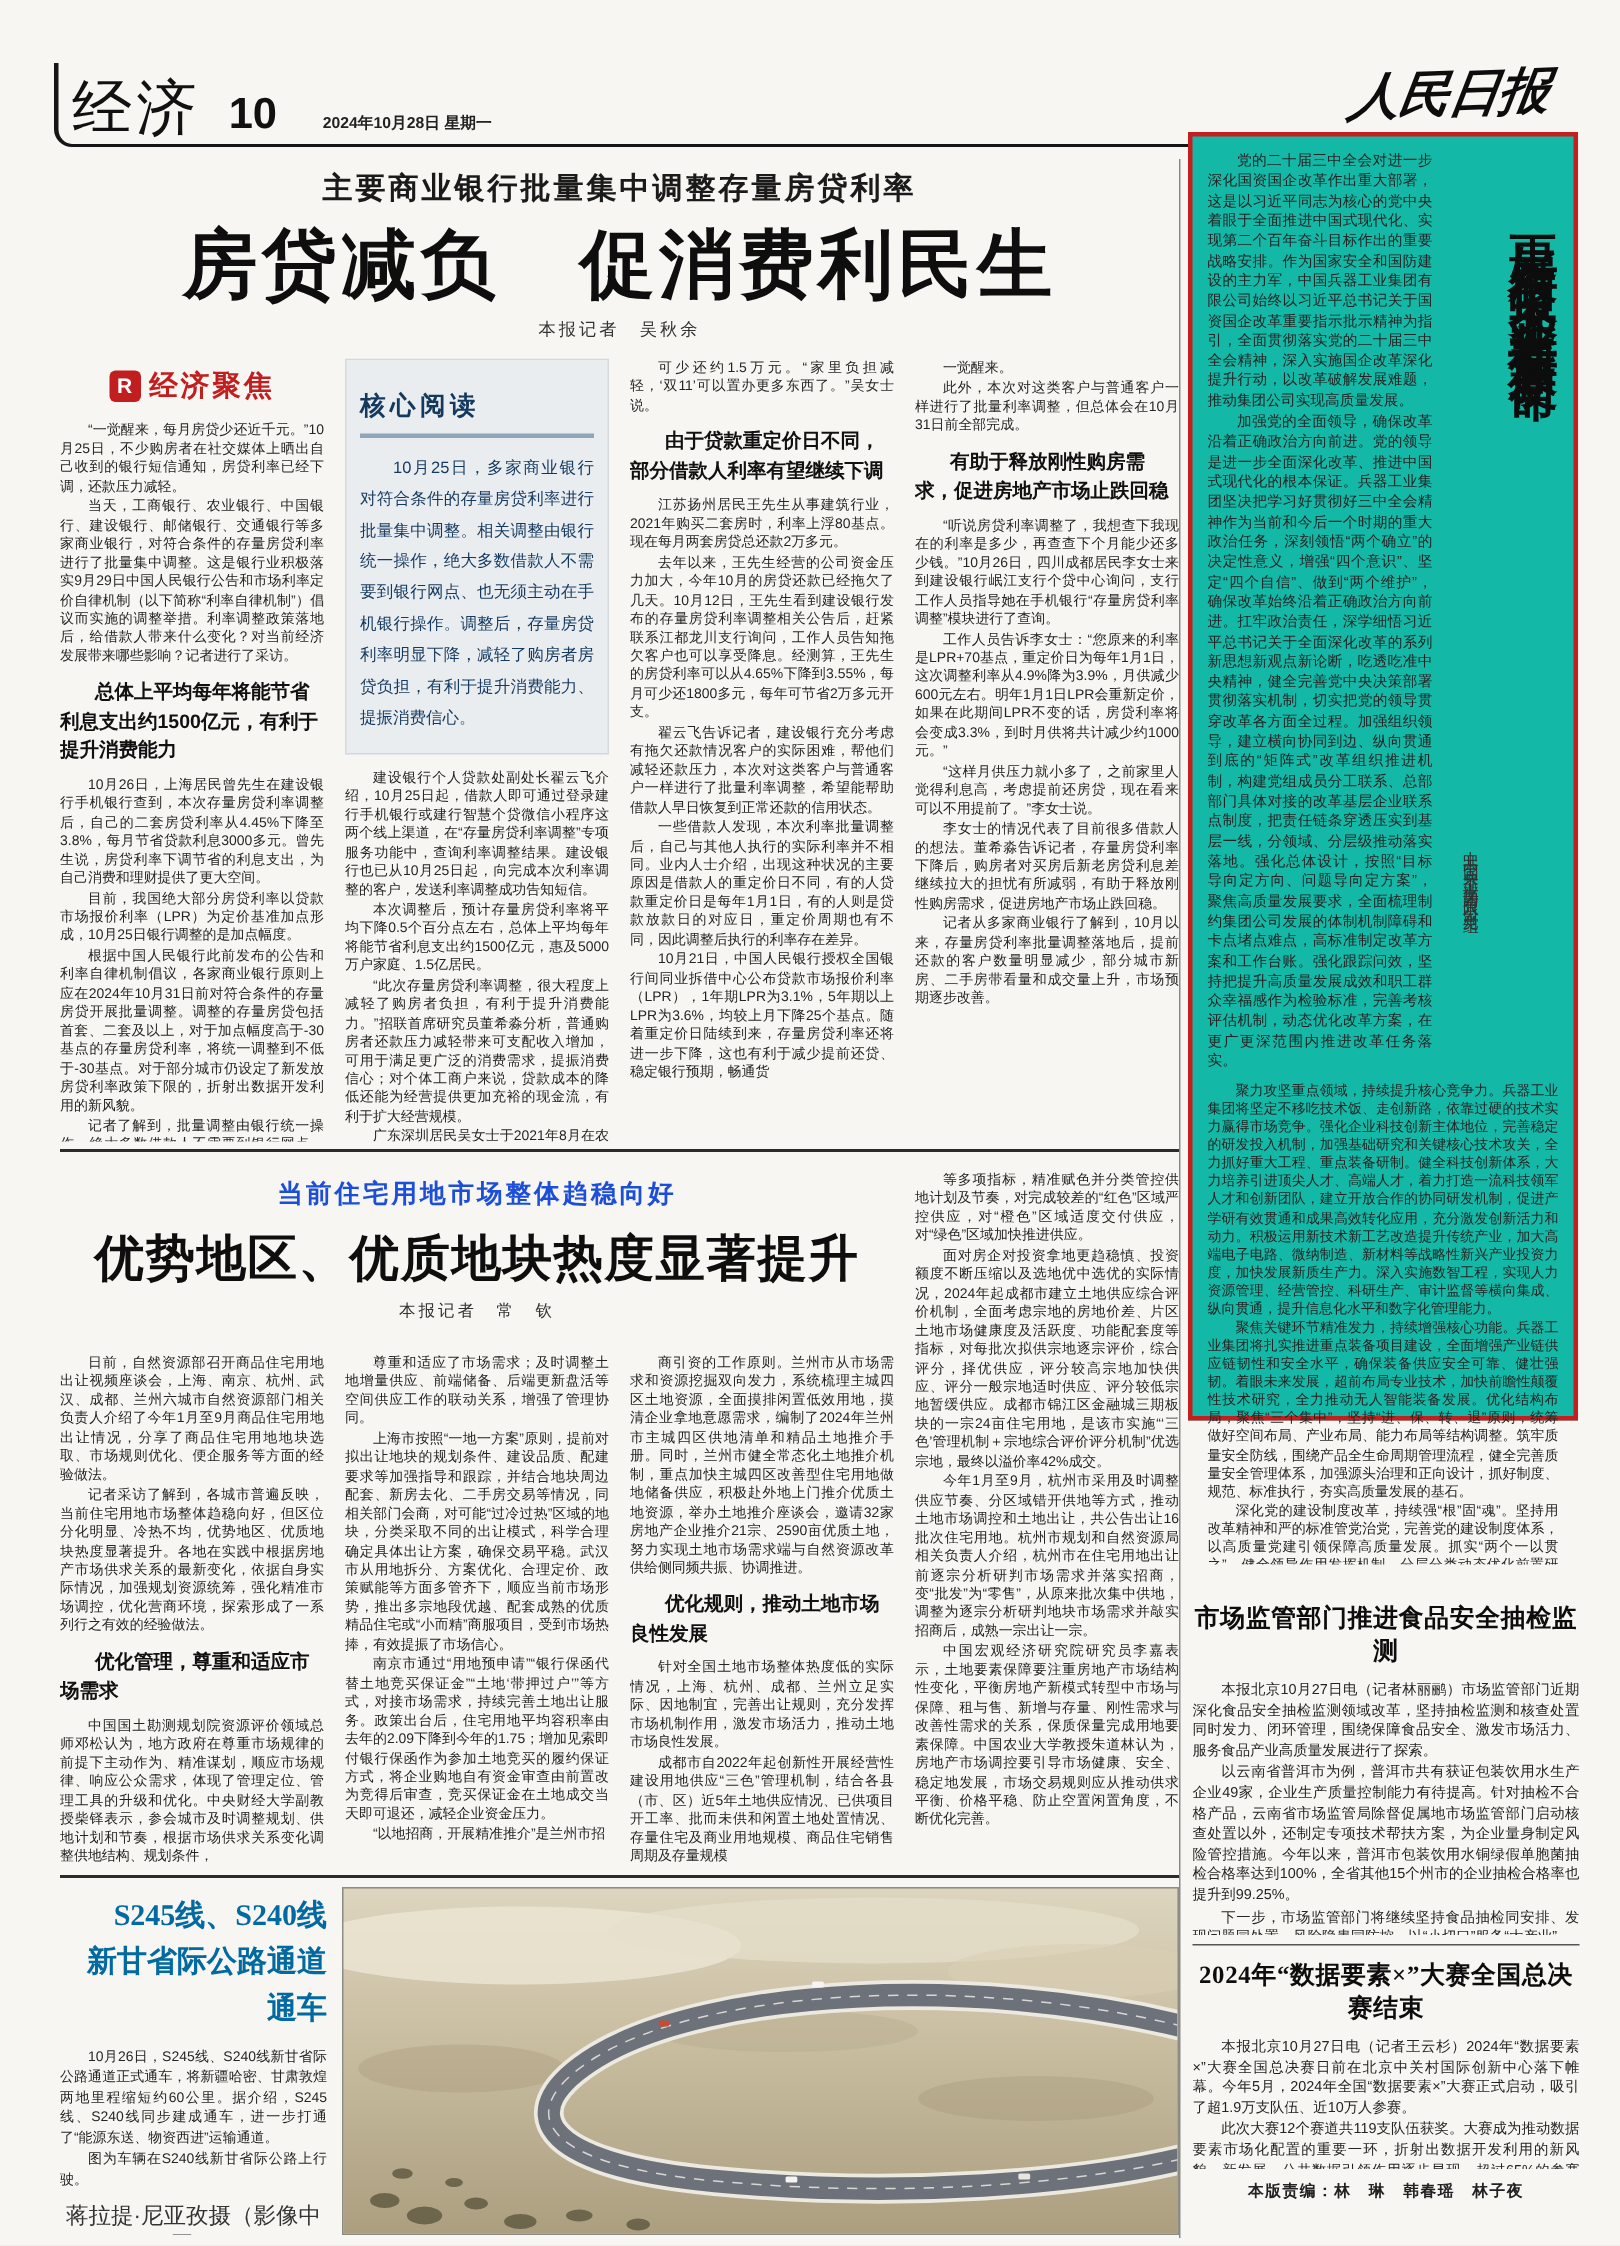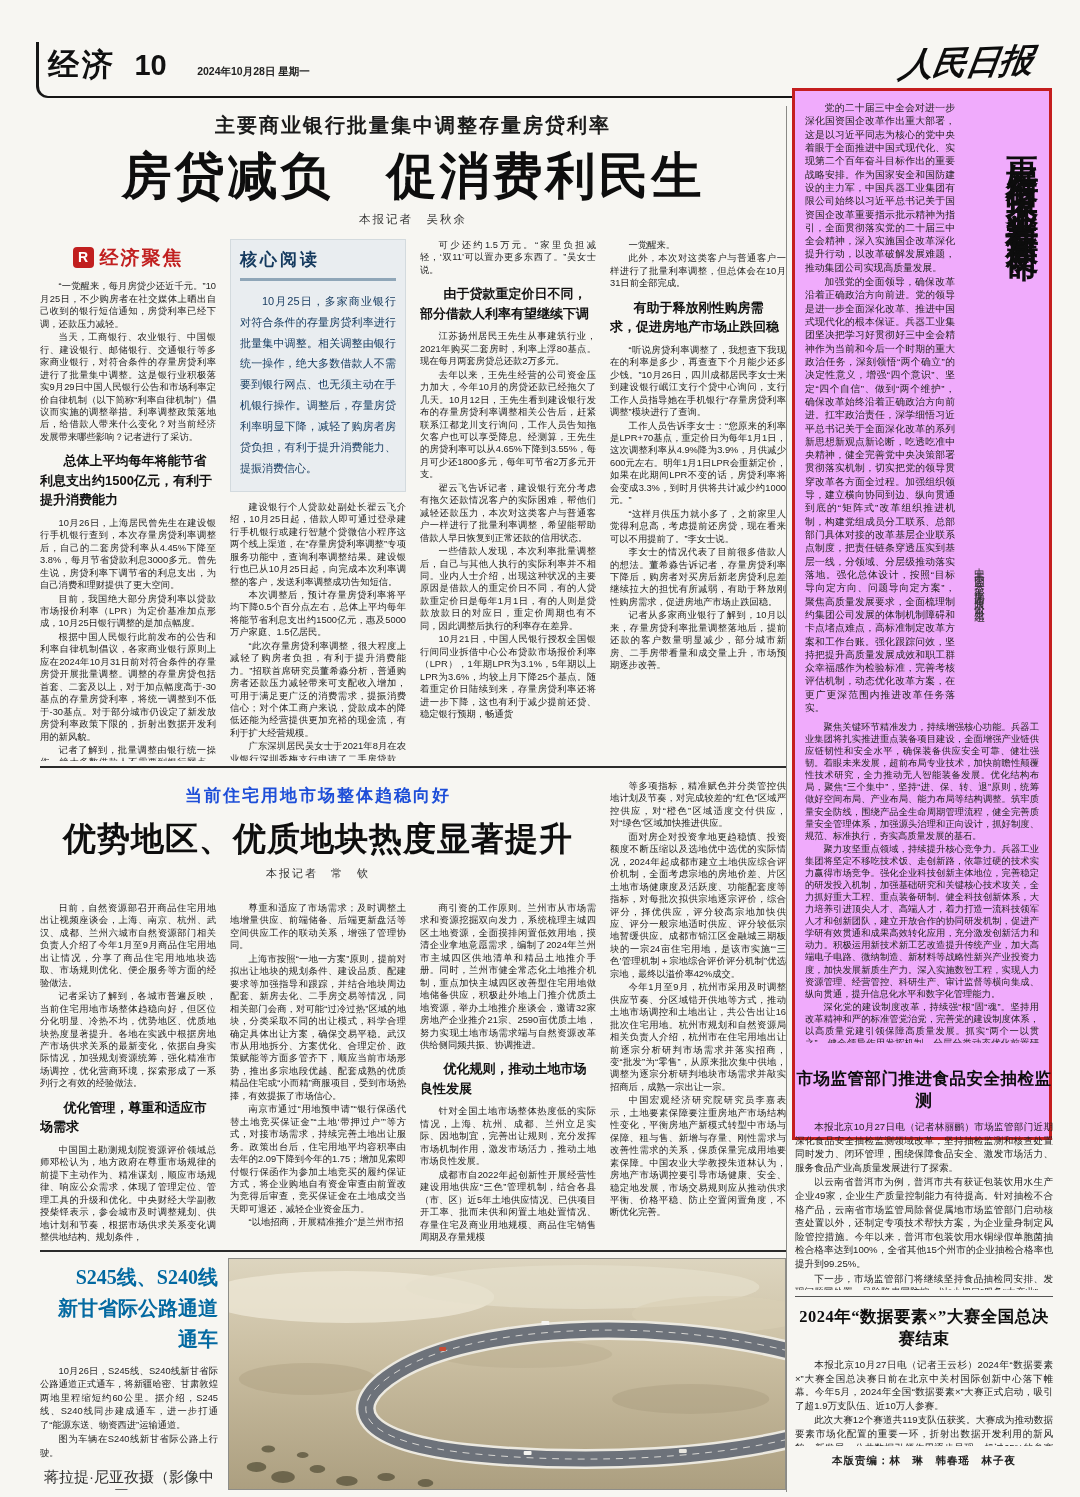--- a/index.html
+++ b/index.html
@@ -4,21 +4,21 @@
 <style>
   html,body{margin:0;padding:0;background:#e6e5e1;}
   .page{position:relative;width:1080px;height:1497px;background:#f7f6f2;overflow:hidden;
         font-family:"Liberation Sans","DejaVu Sans",sans-serif;color:#242424;}
 
   
   .mast-frame{position:absolute;left:36px;top:42px;width:1006px;height:54px;
               border-left:3px solid #161616;border-bottom:2.5px solid #161616;
               border-bottom-left-radius:12px;}
   .masthead{position:absolute;left:48px;top:44px;width:990px;height:50px;}
-  .section-name{font-size:31px;font-weight:700;letter-spacing:3px;color:#111;}
+  .section-name{font-size:40px;font-weight:400;letter-spacing:3px;color:#111;}
   .page-num{font-size:29px;font-weight:700;margin-left:14px;color:#111;}
   .mast-date{font-size:10.5px;font-weight:700;margin-left:26px;color:#222;}
   .paper-logo{position:absolute;right:6px;top:-4px;font-family:"Liberation Serif","DejaVu Serif",serif;
               font-size:34px;font-weight:900;font-style:italic;color:#0d0d0d;
               transform:skewX(-10deg) rotate(-2deg);letter-spacing:-1px;}
 
   
   .para{margin:0 0 1px;text-indent:2em;text-align:justify;}
   .sub{font-size:13px;font-weight:800;line-height:1.5;margin:8px 0 7px;text-indent:1.8em;
        text-align:left;color:#111;}
@@ -28,28 +28,28 @@
   .lead-kicker{text-align:center;font-size:20px;font-weight:700;letter-spacing:2px;color:#1a1a1a;margin-top:8px;}
   .lead-headline{margin:10px 0 2px;text-align:center;font-size:50px;font-weight:900;
                  letter-spacing:3px;color:#0e0e0e;line-height:1.1;}
   .byline{text-align:center;font-size:11.5px;letter-spacing:2px;color:#333;margin:8px 0 12px;}
   .lead-cols{display:flex;gap:14px;height:522px;overflow:hidden;}
   .col{flex:1;font-size:9.3px;line-height:1.34;overflow:hidden;}
   .focus-badge{display:flex;align-items:center;justify-content:center;gap:6px;margin:6px 0 10px;}
   .badge-icon{display:inline-block;width:21px;height:21px;background:#c11f1f;color:#fff;
               border-radius:4px;font-size:14px;font-weight:900;line-height:21px;text-align:center;}
   .badge-text{color:#c11f1f;font-size:19px;font-weight:900;letter-spacing:2px;}
-  .reading-box{background:#e9edf0;border:1px solid #d3dade;padding:9px 9px 12px;margin-bottom:9px;}
+  .reading-box{background:#e9edf0;border:1px solid #d3dade;padding:20px 9px 12px;margin-bottom:9px;}
   .rb-title{font-size:17px;font-weight:800;color:#14395e;letter-spacing:3px;}
   .rb-rule{height:3px;background:#8fa6b8;margin:6px 0 10px;}
   .rb-text{margin:0;font-size:11px;line-height:1.9;color:#14395e;text-indent:2em;text-align:justify;}
 
   
-  .opinion{position:absolute;left:792px;top:88px;width:260px;height:1052px;
-           border:3px solid #c41e1e;background:#f0abfc;box-sizing:border-box;}
+  .opinion{position:absolute;left:792px;top:88px;width:260px;height:859px;
+           border:3px solid #c41e1e;background:#14b8a6;box-sizing:border-box;}
   .op-intro{position:absolute;left:10px;top:10px;width:150px;height:614px;overflow:hidden;
             font-size:9.8px;line-height:1.36;}
   .op-attrib{position:absolute;right:62px;top:468px;height:340px;writing-mode:vertical-rl;
              font-size:10.5px;letter-spacing:3px;color:#303030;}
   .op-title{position:absolute;right:4px;top:40px;height:600px;margin:0;writing-mode:vertical-rl;
             font-size:33px;font-weight:900;letter-spacing:7px;color:#0d0d0d;line-height:1.4;}
   .op-body{position:absolute;left:10px;top:630px;width:234px;height:322px;overflow:hidden;
            font-size:9.3px;line-height:1.3;}
 
   
@@ -158,22 +158,22 @@
   </section>
 
   <aside class="opinion">
     <div class="op-intro">
         <p class="para">党的二十届三中全会对进一步深化国资国企改革作出重大部署，这是以习近平同志为核心的党中央着眼于全面推进中国式现代化、实现第二个百年奋斗目标作出的重要战略安排。作为国家安全和国防建设的主力军，中国兵器工业集团有限公司始终以习近平总书记关于国资国企改革重要指示批示精神为指引，全面贯彻落实党的二十届三中全会精神，深入实施国企改革深化提升行动，以改革破解发展难题，推动集团公司实现高质量发展。</p>
         <p class="para">加强党的全面领导，确保改革沿着正确政治方向前进。党的领导是进一步全面深化改革、推进中国式现代化的根本保证。兵器工业集团坚决把学习好贯彻好三中全会精神作为当前和今后一个时期的重大政治任务，深刻领悟“两个确立”的决定性意义，增强“四个意识”、坚定“四个自信”、做到“两个维护”，确保改革始终沿着正确政治方向前进。扛牢政治责任，深学细悟习近平总书记关于全面深化改革的系列新思想新观点新论断，吃透吃准中央精神，健全完善党中央决策部署贯彻落实机制，切实把党的领导贯穿改革各方面全过程。加强组织领导，建立横向协同到边、纵向贯通到底的“矩阵式”改革组织推进机制，构建党组成员分工联系、总部部门具体对接的改革基层企业联系点制度，把责任链条穿透压实到基层一线，分领域、分层级推动落实落地。强化总体设计，按照“目标导向定方向、问题导向定方案”，聚焦高质量发展要求，全面梳理制约集团公司发展的体制机制障碍和卡点堵点难点，高标准制定改革方案和工作台账。强化跟踪问效，坚持把提升高质量发展成效和职工群众幸福感作为检验标准，完善考核评估机制，动态优化改革方案，在更广更深范围内推进改革任务落实。</p>
       </div>
     <div class="op-attrib">中共中国兵器工业集团有限公司党组</div>
     <h2 class="op-title">更好履行中央企业新责任新使命</h2>
     <div class="op-body">
+        <p class="para">聚力攻坚重点领域，持续提升核心竞争力。兵器工业集团将坚定不移吃技术饭、走创新路，依靠过硬的技术实力赢得市场竞争。强化企业科技创新主体地位，完善稳定的研发投入机制，加强基础研究和关键核心技术攻关，全力抓好重大工程、重点装备研制。健全科技创新体系，大力培养引进顶尖人才、高端人才，着力打造一流科技领军人才和创新团队，建立开放合作的协同研发机制，促进产学研有效贯通和成果高效转化应用，充分激发创新活力和动力。积极运用新技术新工艺改造提升传统产业，加大高端电子电路、微纳制造、新材料等战略性新兴产业投资力度，加快发展新质生产力。深入实施数智工程，实现人力资源管理、经营管控、科研生产、审计监督等横向集成、纵向贯通，提升信息化水平和数字化管理能力。</p>
         <p class="para">聚焦关键环节精准发力，持续增强核心功能。兵器工业集团将扎实推进重点装备项目建设，全面增强产业链供应链韧性和安全水平，确保装备供应安全可靠、健壮强韧。着眼未来发展，超前布局专业技术，加快前瞻性颠覆性技术研究，全力推动无人智能装备发展。优化结构布局，聚焦“三个集中”，坚持“进、保、转、退”原则，统筹做好空间布局、产业布局、能力布局等结构调整。筑牢质量安全防线，围绕产品全生命周期管理流程，健全完善质量安全管理体系，加强源头治理和正向设计，抓好制度、规范、标准执行，夯实高质量发展的基石。</p>
-        <p class="para">聚力攻坚重点领域，持续提升核心竞争力。兵器工业集团将坚定不移吃技术饭、走创新路，依靠过硬的技术实力赢得市场竞争。强化企业科技创新主体地位，完善稳定的研发投入机制，加强基础研究和关键核心技术攻关，全力抓好重大工程、重点装备研制。健全科技创新体系，大力培养引进顶尖人才、高端人才，着力打造一流科技领军人才和创新团队，建立开放合作的协同研发机制，促进产学研有效贯通和成果高效转化应用，充分激发创新活力和动力。积极运用新技术新工艺改造提升传统产业，加大高端电子电路、微纳制造、新材料等战略性新兴产业投资力度，加快发展新质生产力。深入实施数智工程，实现人力资源管理、经营管控、科研生产、审计监督等横向集成、纵向贯通，提升信息化水平和数字化管理能力。</p>
         <p class="para">深化党的建设制度改革，持续强“根”固“魂”。坚持用改革精神和严的标准管党治党，完善党的建设制度体系，以高质量党建引领保障高质量发展。抓实“两个一以贯之”，健全领导作用发挥机制，分层分类动态优化前置研究事项清单，完善各级企业“三重一大”决策机制，把方向、管大局、保落实。深化干部制度改革，选优配强领导班子和领导人员，打造政治过硬、敢于担当、锐意改革、实绩突出、清正廉洁的干部队伍。健全基层党建提质增效工作机制，深入开展“党建+”创建活动，设立党员责任区、党员示范岗，组建“党员突击队”，增强党组织政治功能和组织功能，推动党建工作与生产经营深度融合。健全全面从严治党制度体系，完善一体推进不敢腐、不能腐、不想腐工作机制，以严的基调强化正风肃纪，营造风清气正的良好政治生态。</p>
       </div>
   </aside>
 
   <div class="v-rule"></div>
   <div class="h-rule-1"></div>
   <div class="h-rule-2"></div>
   <div class="h-rule-3"></div>
 
   <section class="land">

